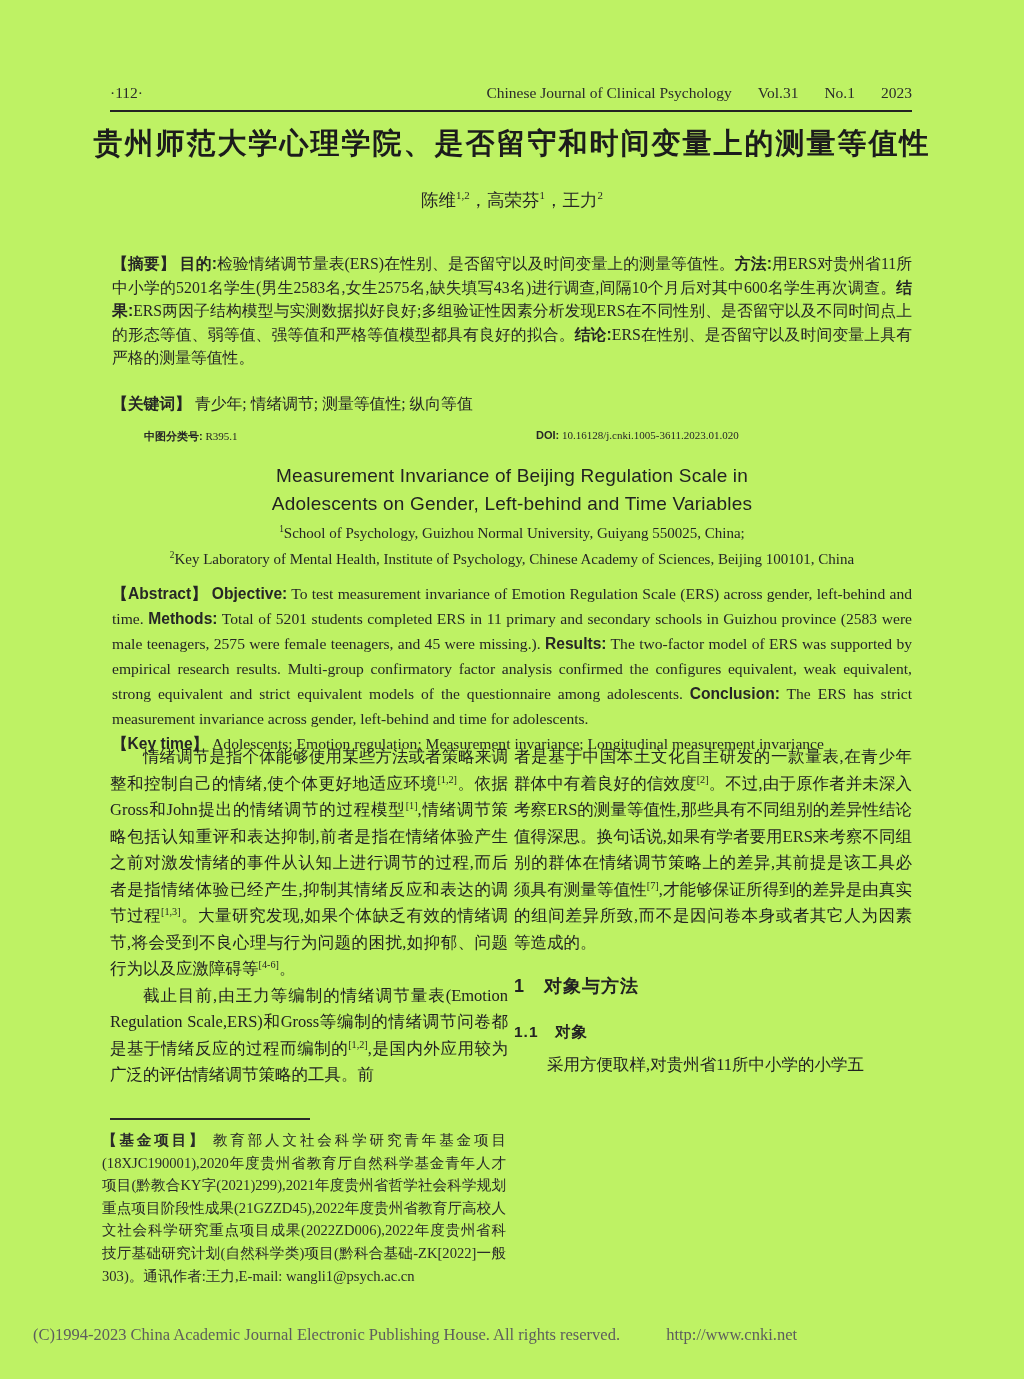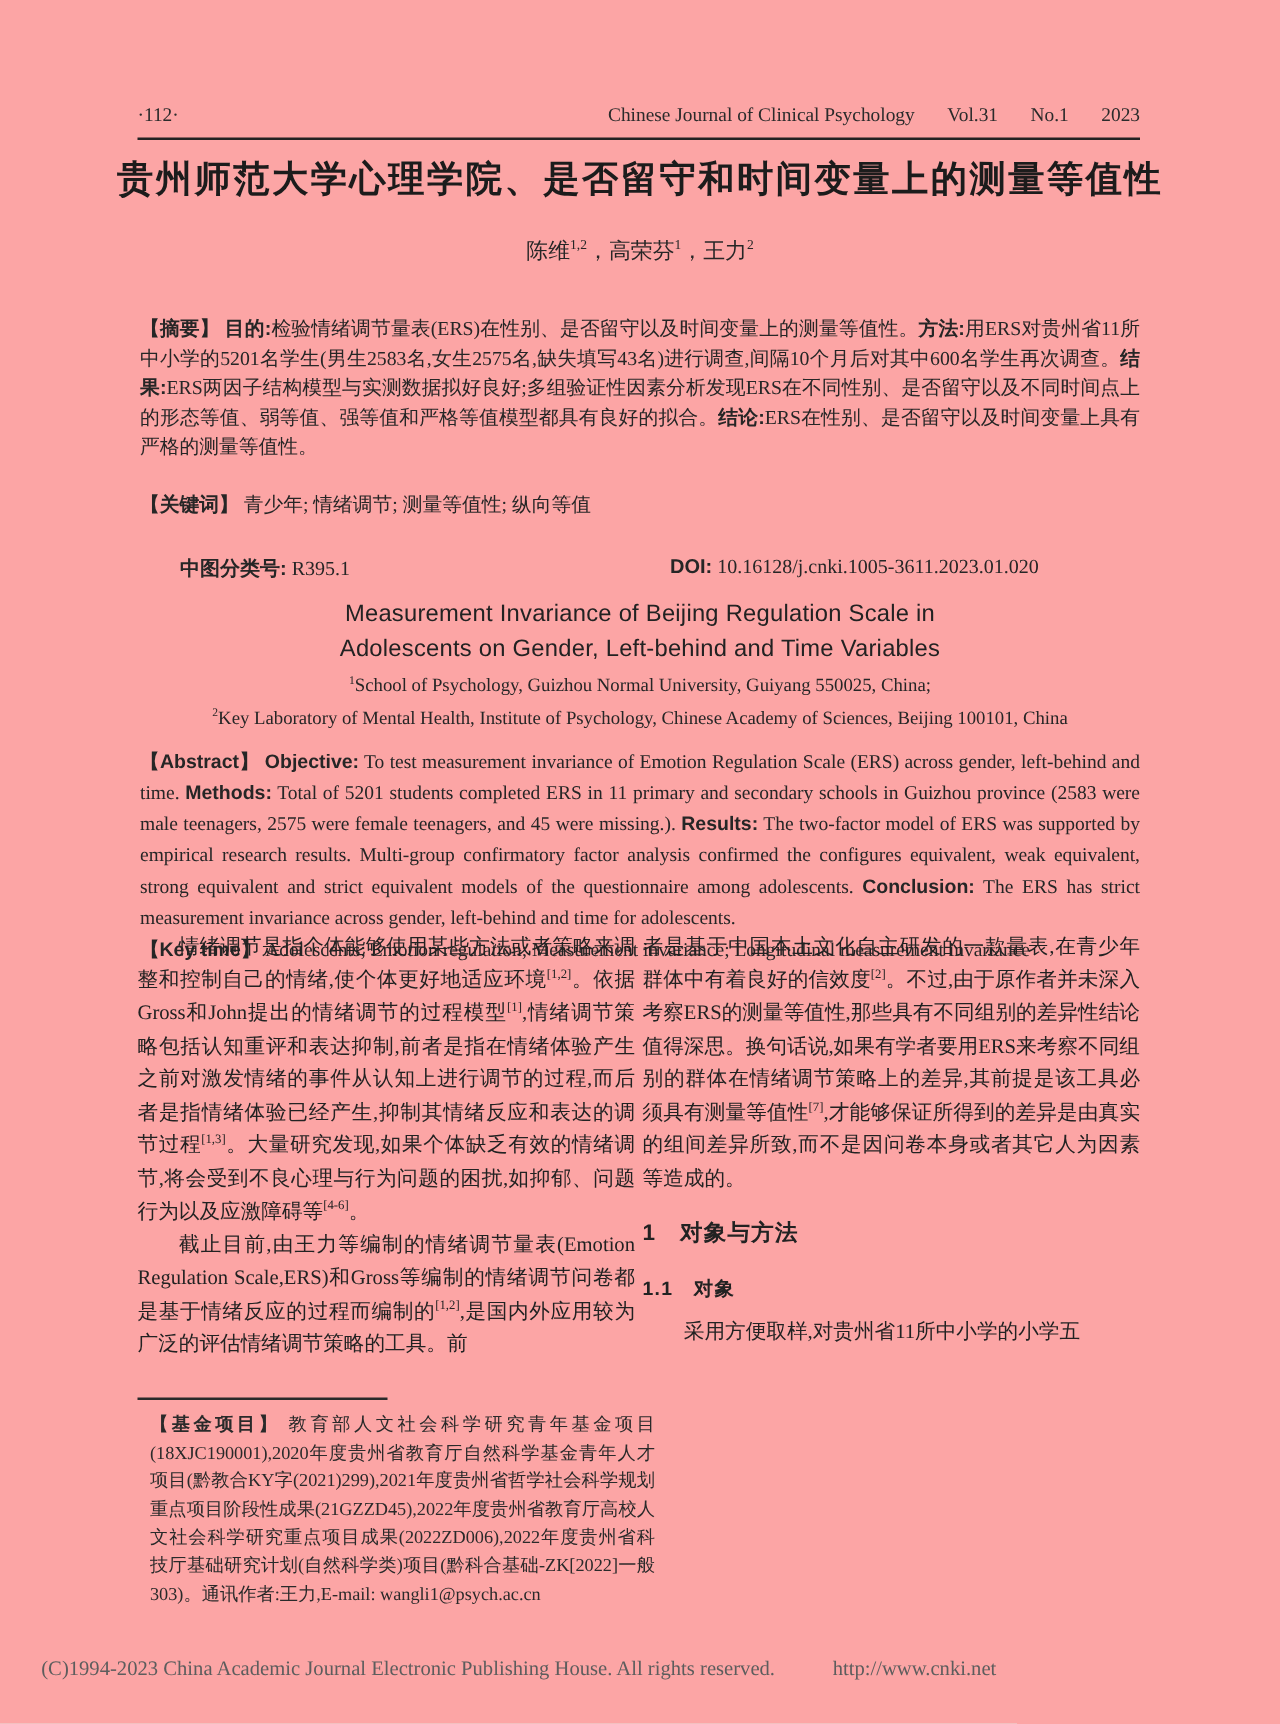--- a/index.html
+++ b/index.html
@@ -1,19 +1,19 @@
 <!DOCTYPE html>
 <html><head>
 <meta charset="utf-8">
 <style>
   * { margin:0; padding:0; box-sizing:border-box; }
   html,body { background:#e8e8e8; }
   .page {
     position:relative; width:1024px; height:1379px; margin:0 auto;
-    background:#fca5a5; color:#262626; overflow:hidden;
+    background:#bef264; color:#262626; overflow:hidden;
     font-family:"Liberation Serif","DejaVu Serif",serif;
   }
   sup { vertical-align:super; font-size:62%; line-height:0; }
   b { font-weight:bold; }
 
   
   .hdr { position:absolute; top:84px; left:110px; right:112px;
          display:flex; justify-content:space-between; align-items:baseline;
          font-size:15.5px; color:#2b2b2b; }
   .hdr-right { display:flex; gap:26px; }
@@ -24,21 +24,21 @@
               font-family:"Liberation Sans","DejaVu Sans",sans-serif;
               font-weight:bold; font-size:29px; letter-spacing:2px; color:#1c1c1c; }
   .authors-cn { position:absolute; top:188px; left:0; right:0; text-align:center; font-size:17.5px; }
   .affil-cn { position:absolute; top:220px; left:0; right:0; text-align:center; font-size:16px; }
 
   .upper { position:absolute; top:252px; left:112px; right:112px; }
   .abs-cn { font-size:15.8px; line-height:23.6px; text-align:justify; }
   .cnb b, .abs-cn b, .kw-cn b, .clcrow b, .fnote b, .abs-en b, .kw-en b {
     font-family:"Liberation Sans","DejaVu Sans",sans-serif; }
   .kw-cn { margin-top:24px; font-size:15.8px; }
-  .clcrow { position:relative; margin-top:30px; height:23px; font-size:16px; }
+  .clcrow { position:relative; margin-top:14px; height:23px; font-size:11px; }
   .clc { margin-left:32px; }
   .doi { position:absolute; left:424px; top:0; }
 
   .title-en { margin-top:10px; text-align:center;
               font-family:"Liberation Sans","DejaVu Sans",sans-serif;
               font-size:19px; line-height:28px; color:#222; letter-spacing:0.2px; }
   .authors-en { margin-top:7px; text-align:center; font-size:16.5px; }
   .affil-en { margin-top:5px; text-align:center; font-size:15px; line-height:21px; }
   .abs-en { margin-top:11px; font-size:15.6px; line-height:25px; text-align:justify; }
   .kw-en { margin-top:3px; font-size:15.6px; }
@@ -48,21 +48,21 @@
   .col { flex:1; font-size:16.5px; line-height:26.5px; text-align:justify; color:#222; }
   .col p.ind { text-indent:2em; }
   .sec1 { font-family:"Liberation Sans","DejaVu Sans",sans-serif; font-weight:bold;
           font-size:18px; margin-top:17px; text-align:left; text-indent:0; letter-spacing:1px; }
   .sec11 { font-family:"Liberation Sans","DejaVu Sans",sans-serif; font-weight:bold;
            font-size:15.5px; margin-top:19px; text-align:left; text-indent:0; letter-spacing:1px; }
   .sec-after { margin-top:7px; }
 
   
   .fnote-rule { position:absolute; top:1118px; left:110px; width:200px; height:2px; background:#2a2a2a; }
-  .fnote { position:absolute; top:1129px; left:120px; width:404px;
+  .fnote { position:absolute; top:1129px; left:102px; width:404px;
            font-size:14.6px; line-height:22.6px; text-align:justify; color:#2a2a2a; }
 
   
   .footer { position:absolute; top:1325px; left:33px; right:20px;
             font-size:16.5px; color:#5d5d5d; }
   .footer .url { margin-left:42px; }
 </style>
 </head>
 <body>
 

